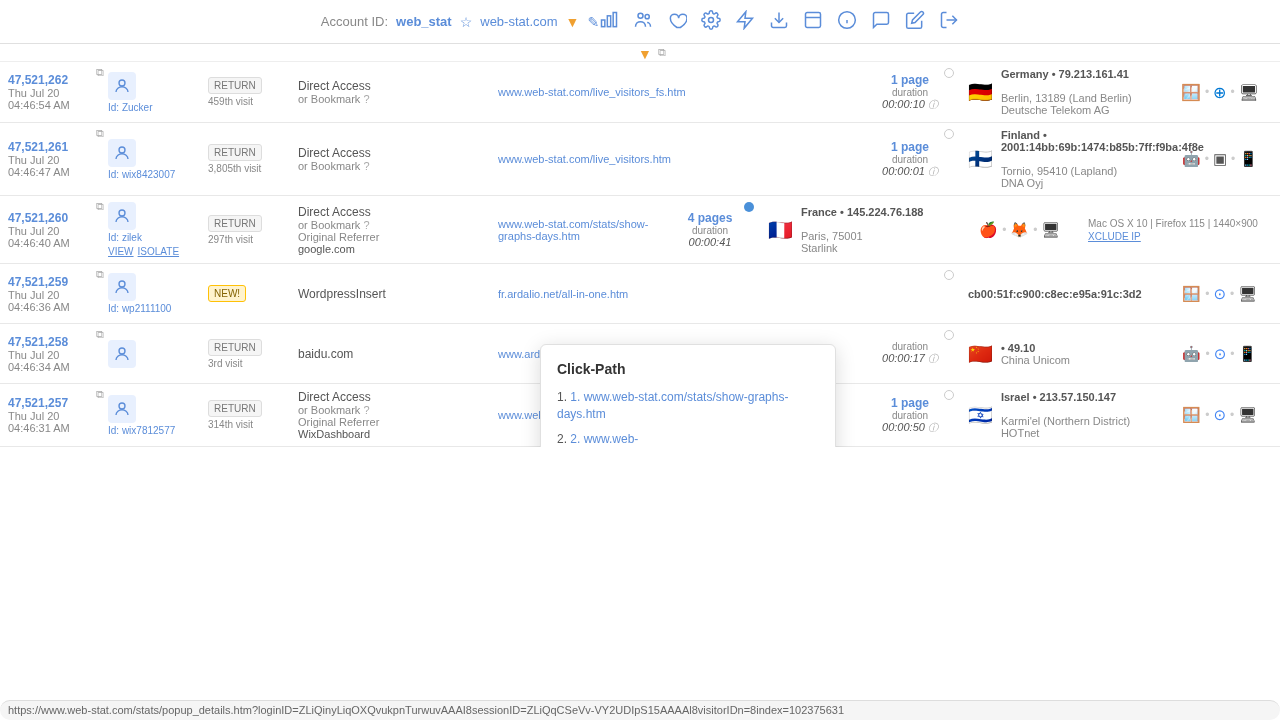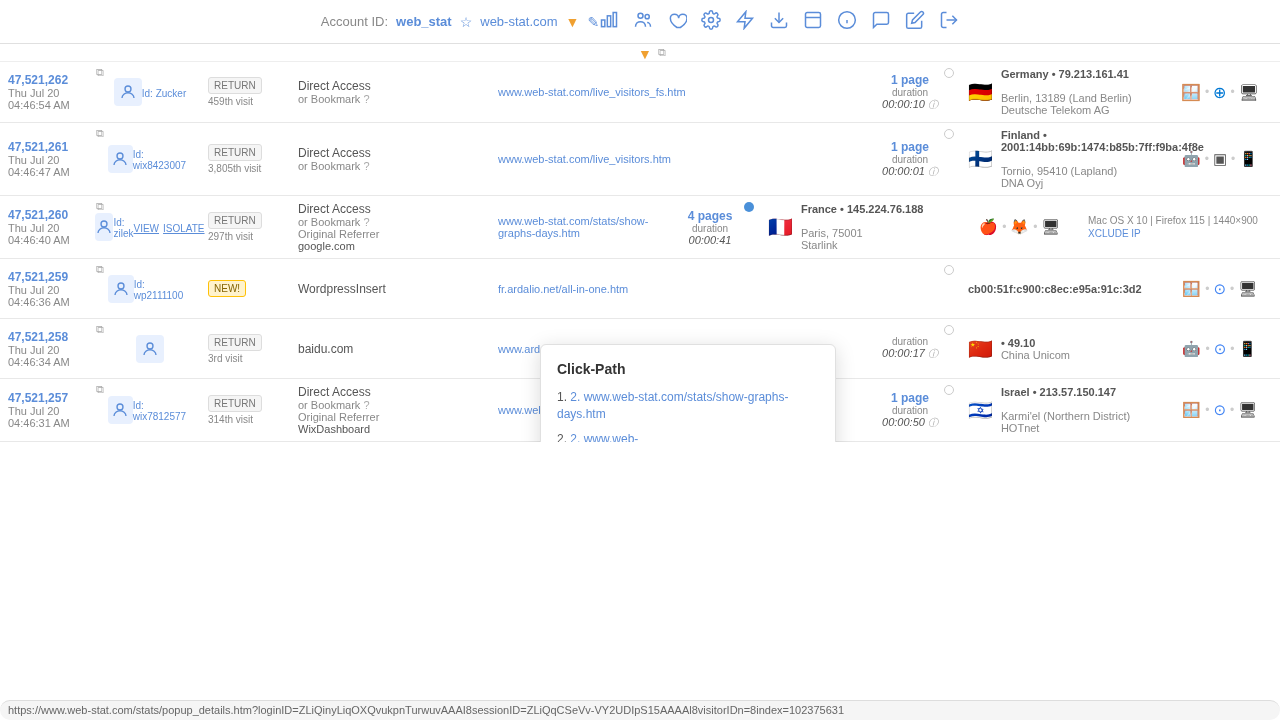--- a/index.html
+++ b/index.html
@@ -60,21 +60,21 @@
     .country-flag { font-size: 20px; }
     .country-info { display: flex; flex-direction: column; }
     .country-ip { color: #555; font-size: 11px; font-weight: bold; }
     .country-city { color: #888; font-size: 11px; margin-top: 12px; }
     .country-isp { color: #888; font-size: 11px; }
 
     .cell-browser { width: 120px; padding: 6px 4px; display: flex; align-items: center; justify-content: center; gap: 4px; }
     .dot-sep { color: #ccc; }
 
     
-    .user-info-cell { width: 100px; padding: 6px 8px; display: flex; flex-direction: row; justify-content: center; align-items: center; }
+    .user-info-cell { width: 100px; padding: 6px 8px; display: flex; flex-direction: column; justify-content: center; align-items: flex-start; }
     .user-avatar { width: 28px; height: 28px; border-radius: 4px; background: #e8f0fe; display: flex; align-items: center; justify-content: center; }
     .user-id { color: #5b8dd9; font-size: 10px; margin-top: 2px; }
 
     
     .popup {
       position: absolute;
       top: 300px; left: 540px;
       width: 296px;
       background: #fff;
       border: 1px solid #e0e0e0;
@@ -363,21 +363,21 @@
     </div>
     <div class="cell-browser">
       <span title="Mac OS" style="font-size:15px;">🍎</span>
       <span class="dot-sep">•</span>
       <span title="Firefox" style="font-size:15px;">🦊</span>
       <span class="dot-sep">•</span>
       <span title="Desktop" style="font-size:15px;">🖥</span>
     </div>
     <div class="row-extra-info">
       <span>Mac OS X 10 | Firefox 115 | 1440×900</span>
-      <span style="color:#5b8dd9;cursor:pointer;font-size:10px;margin-top:2px;">XCLUDE IP</span>
+      <span style="color:#5b8dd9;cursor:pointer;text-decoration:underline;font-size:10px;margin-top:2px;">XCLUDE IP</span>
     </div>
   </div>
 
   <div class="row">
     <span style="position:absolute;top:4px;left:96px;color:#aaa;font-size:11px;cursor:pointer;">⧉</span>
     <div class="cell-visit">
       <span class="visit-id">47,521,259</span>
       <span class="visit-date">Thu Jul 20</span>
       <span class="visit-time">04:46:36 AM</span>
     </div>
@@ -510,21 +510,21 @@
       <span class="dot-sep">•</span>
       <span title="Chrome" style="font-size:15px;color:#4285F4;">⊙</span>
       <span class="dot-sep">•</span>
       <span title="Desktop" style="font-size:15px;">🖥</span>
     </div>
   </div>
 
   <div class="popup">
     <div class="popup-title">Click-Path</div>
     <div class="popup-item">
-      <span style="color:#555;">1. </span><span style="color:#5b8dd9;cursor:pointer;">2. www.web-stat.com/stats/show-graphs-days.htm</span>
+      <span style="color:#555;">1. </span><span style="color:#5b8dd9;cursor:pointer;">1. www.web-stat.com/stats/show-graphs-days.htm</span>
     </div>
     <div class="popup-item">
       <span style="color:#555;">2. </span><span style="color:#5b8dd9;cursor:pointer;">2. www.web-stat.com/admin_cancel_premium.htm</span>
     </div>
 
   </div>
 
 </div>
 
 <div class="status-bar">

